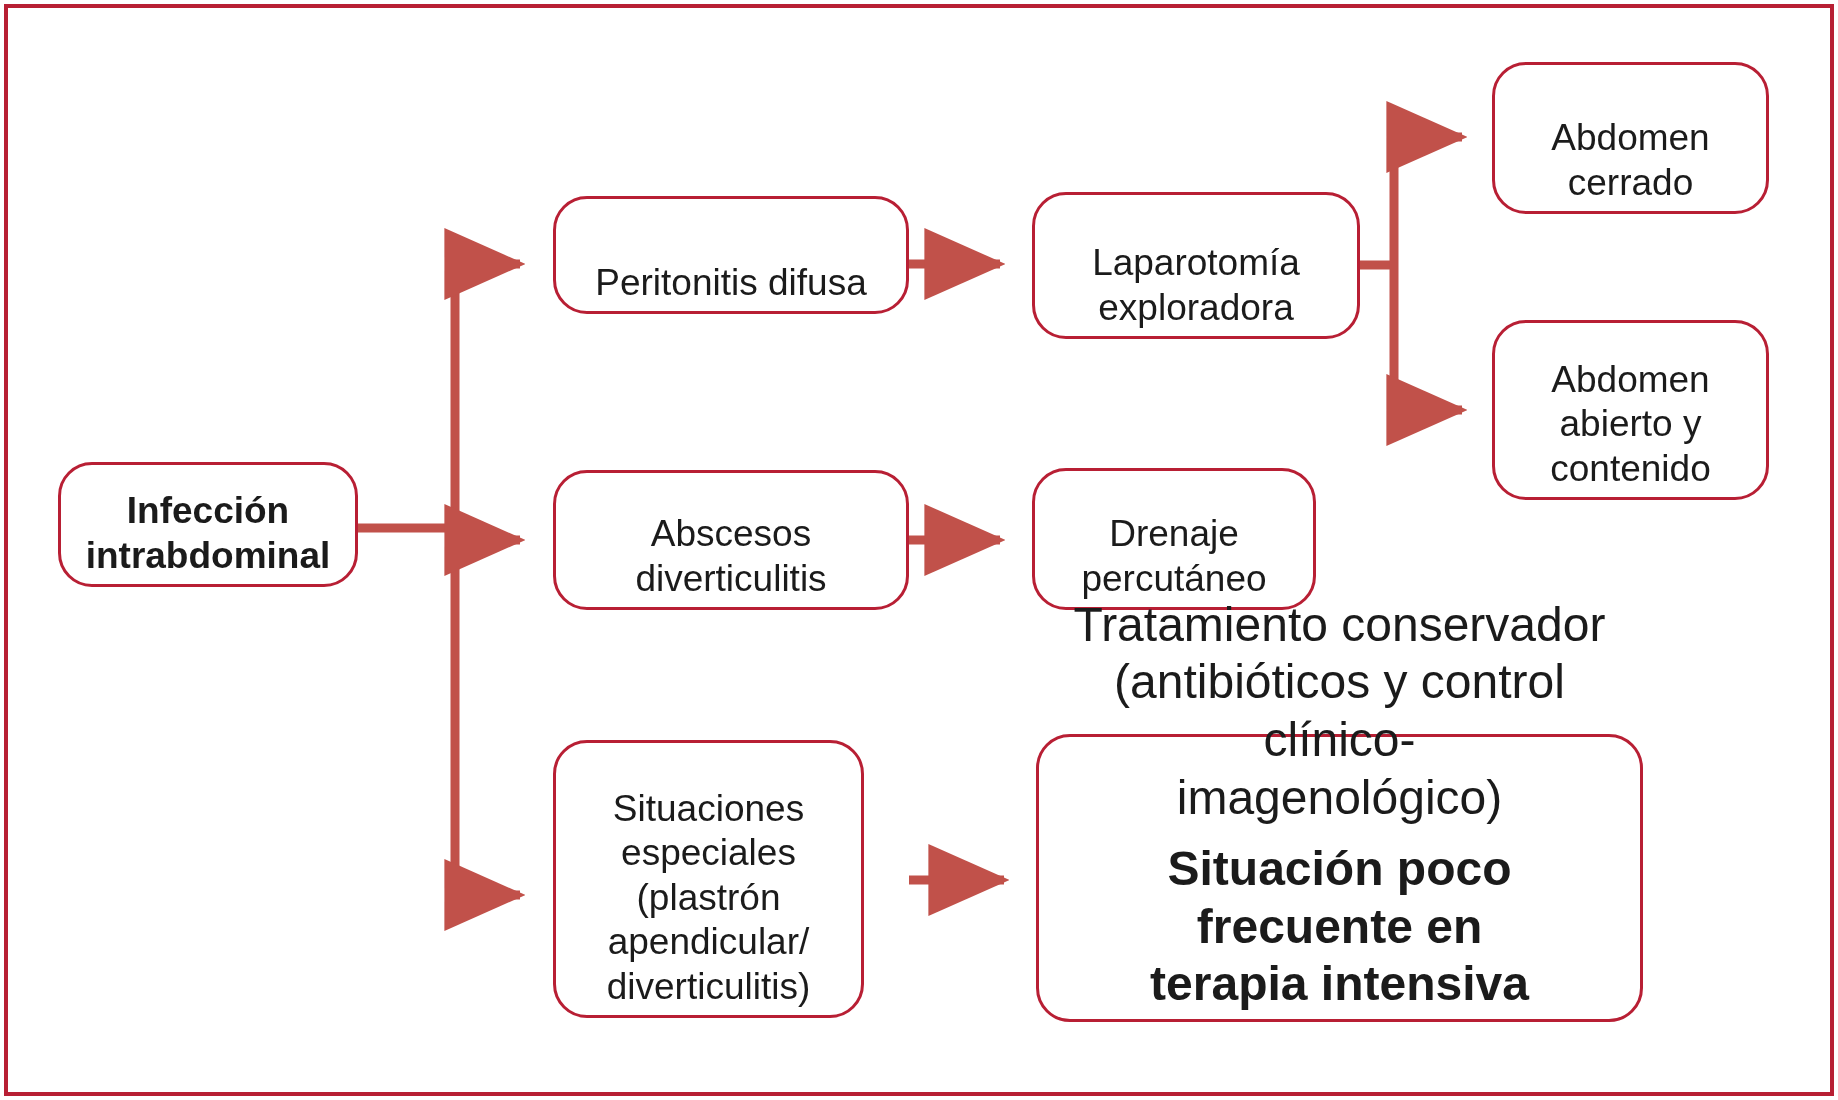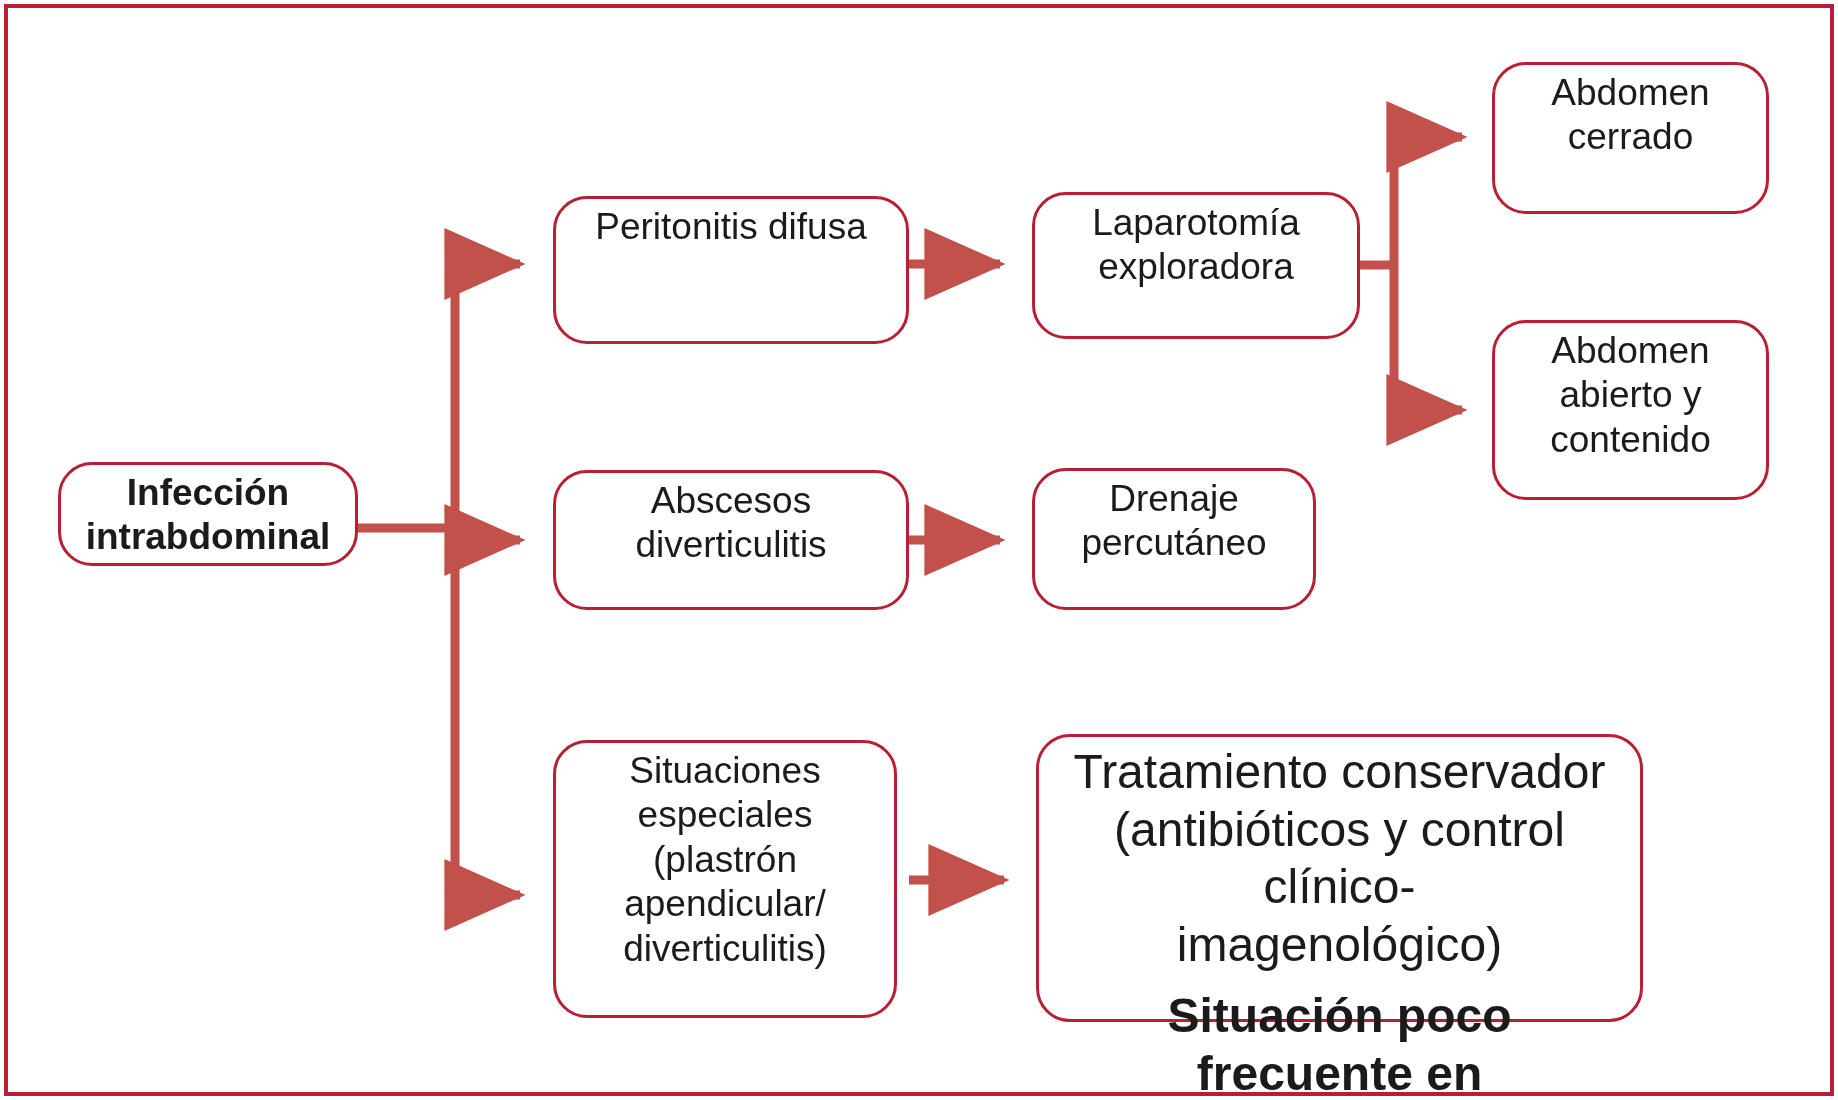--- a/index.html
+++ b/index.html
@@ -37,21 +37,21 @@
     width: 1838px;
     height: 1100px;
   }
   .node {
     position: absolute;
     box-sizing: border-box;
     border: 3px solid #B81F34;
     border-radius: 34px;
     background: #ffffff;
     display: flex;
-    align-items: flex-start;
+    align-items: flex-end;
     justify-content: center;
     text-align: center;
     color: #1b1b1b;
     line-height: 1.20;
     padding: 6px 14px;
   }
   .node .txt {
     display: block;
     width: 100%;
     white-space: pre-line;
@@ -71,28 +71,28 @@
     white-space: pre-line;
     display: block;
   }
   .node-stack .line-bold {
     white-space: pre-line;
     display: block;
     font-weight: bold;
   }
 
   
-  #node-infeccion   { left: 58px;   top: 462px; width: 300px; height: 104px; font-size: 37px; }
-  #node-peritonitis { left: 553px;  top: 196px; width: 356px; height: 148px; font-size: 37px; }
+  #node-infeccion   { left: 58px;   top: 462px; width: 300px; height: 125px; font-size: 37px; }
+  #node-peritonitis { left: 553px;  top: 196px; width: 356px; height: 118px; font-size: 37px; }
   #node-laparotomia { left: 1032px; top: 192px; width: 328px; height: 147px; font-size: 37px; }
   #node-cerrado     { left: 1492px; top: 62px;  width: 277px; height: 152px; font-size: 37px; }
   #node-abierto     { left: 1492px; top: 320px; width: 277px; height: 180px; font-size: 37px; }
   #node-abscesos    { left: 553px;  top: 470px; width: 356px; height: 140px; font-size: 37px; }
   #node-drenaje     { left: 1032px; top: 468px; width: 284px; height: 142px; font-size: 37px; }
-  #node-situaciones { left: 553px;  top: 740px; width: 344px; height: 278px; font-size: 37px; }
+  #node-situaciones { left: 553px;  top: 740px; width: 311px; height: 278px; font-size: 37px; }
   #node-tratamiento { left: 1036px; top: 734px; width: 607px; height: 288px; font-size: 48px; }
 </style>
 </head>
 <body>
 
 <div id="canvas">
 
   <div id="outer-frame"></div>
 
   <svg id="connectors" viewBox="0 0 1838 1100" xmlns="http://www.w3.org/2000/svg">

